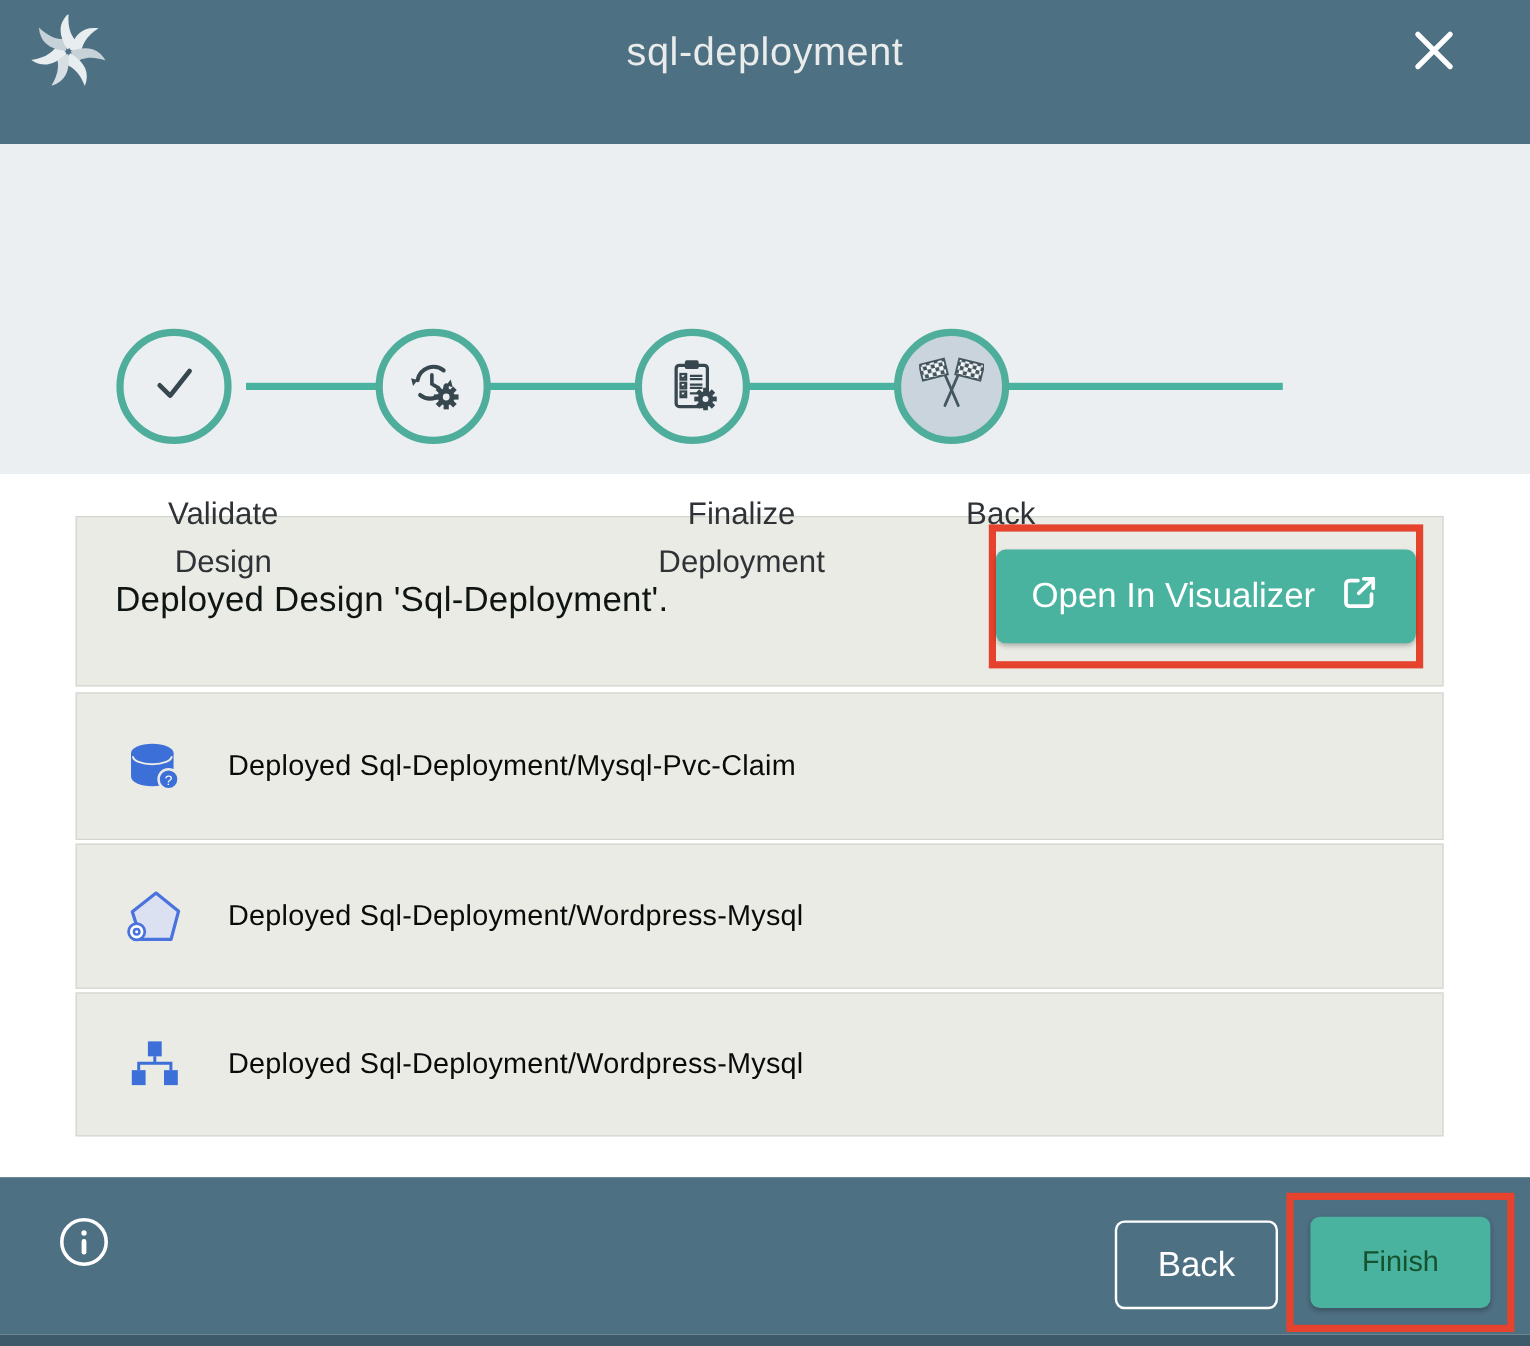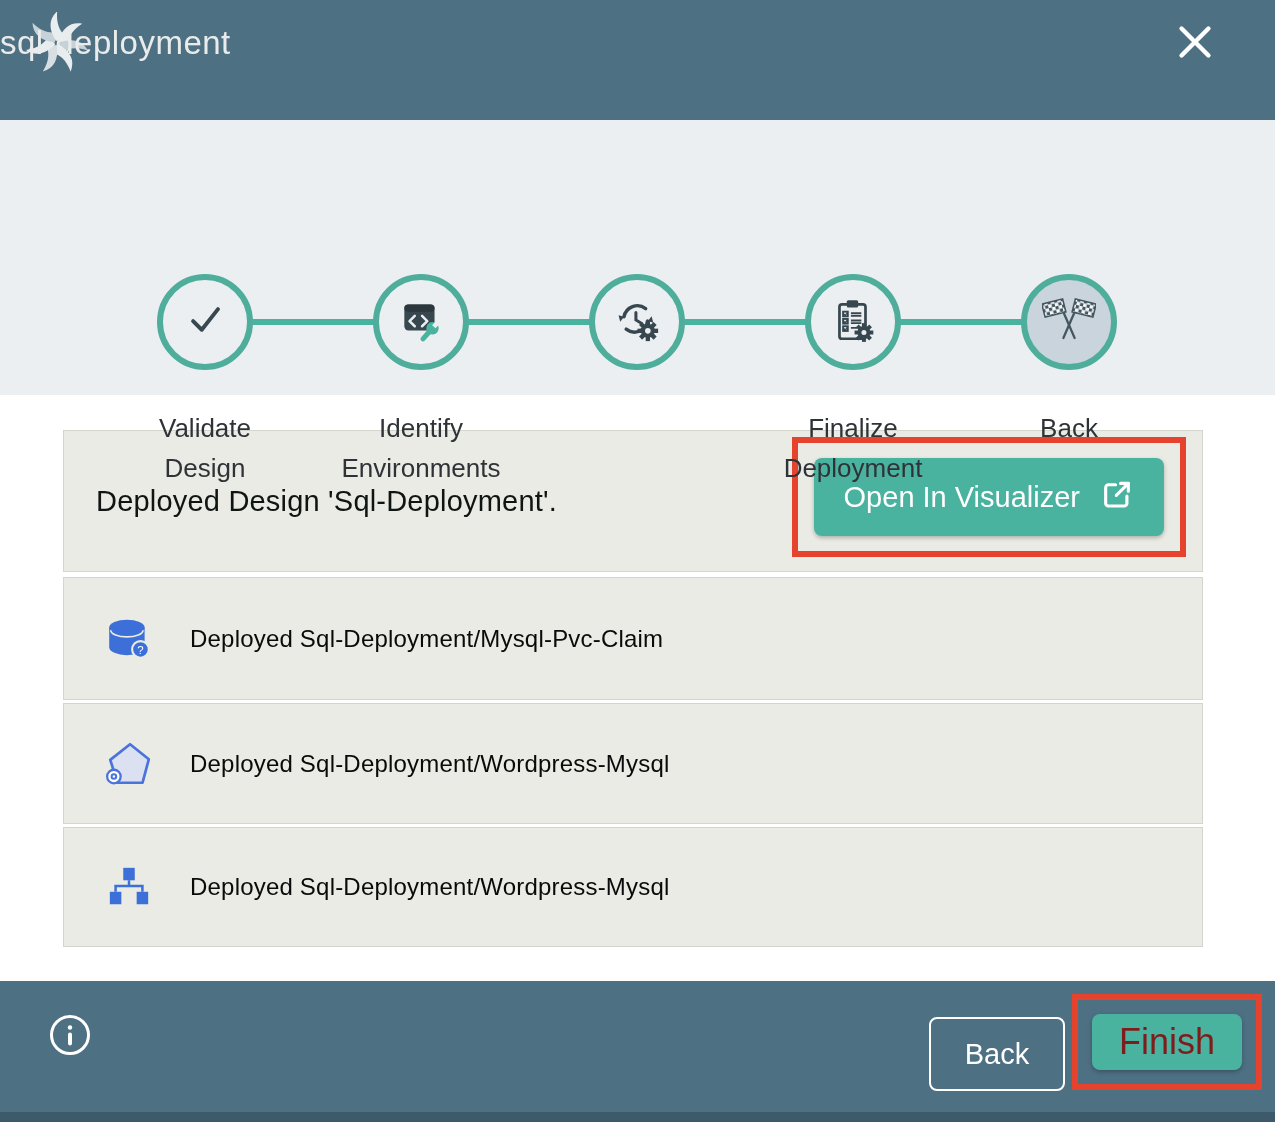--- a/index.html
+++ b/index.html
@@ -9,41 +9,41 @@
     position:relative; background:#ffffff; overflow:hidden;
   }
 
   
   .header {
     position:absolute; top:0; left:0; width:1275px; height:120px;
     background:#4e7083;
   }
   .logo { position:absolute; left:26px; top:12px; width:62px; height:62px; }
   .dialog-title {
-    position:absolute; top:24px; left:0; width:100%; text-align:left;
+    position:absolute; top:24px; left:0; width:100%; text-align:center;
     color:#e9eceb; font-size:33px; font-weight:400; letter-spacing:0.5px;
   }
   .close-btn {
     position:absolute; right:58px; top:20px; width:44px; height:44px;
     cursor:pointer; background:transparent; border:none;
   }
 
   
   .stepper {
     position:absolute; top:120px; left:0; width:1275px; height:275px;
     background:#eceff1;
   }
   .connector {
     position:absolute; top:199px; left:205px; width:864px; height:6px;
     background:#4ab3a0;
   }
   .steps {
     position:absolute; top:154px; left:97px; display:flex;
   }
-  .step { width:216px; display:flex; flex-direction:column; align-items:center; position:relative; z-index:1; }
+  .step { width:216px; display:flex; flex-direction:column; align-items:flex-start; position:relative; z-index:1; }
   .step-circle {
     width:96px; height:96px; border-radius:50%;
     border:6px solid #4fae9b; background:#eceff1;
     display:flex; align-items:center; justify-content:center;
   }
   .step.active .step-circle { background:#c9d4dc; }
   .step-label {
     margin-top:38px; width:178px; text-align:center;
     font-size:26px; color:#2f3337; line-height:40px;
   }
@@ -55,21 +55,21 @@
   }
   .banner-panel { top:430px; height:142px; }
   .banner-text {
     position:absolute; left:32px; top:50%; transform:translateY(-50%);
     font-size:29px; color:#0f1512; letter-spacing:0.2px;
   }
   .red-box {
     border:6px solid #e5432d; background:transparent;
   }
   .banner-redbox {
-    position:absolute; right:16px; top:6px; padding:15px 16px;
+    position:absolute; right:16px; top:6px; padding:15px 0;
   }
   .visualizer-btn {
     background:#4ab3a0; color:#ffffff; border:none; border-radius:8px;
     height:78px; padding:0 30px; font-size:29px;
     font-family:"Liberation Sans", sans-serif;
     display:flex; align-items:center; gap:20px; cursor:pointer;
     box-shadow:0 2px 4px rgba(0,0,0,0.25);
   }
 
   .row-panel { display:flex; align-items:center; padding-left:40px; }
@@ -96,22 +96,22 @@
   .back-btn {
     position:absolute; right:210px; top:36px; width:136px; height:74px;
     background:transparent; border:2.5px solid #ffffff; border-radius:8px;
     color:#ffffff; font-size:29px; font-family:"Liberation Sans", sans-serif;
     cursor:pointer;
   }
   .finish-redbox {
     position:absolute; right:13px; top:13px; padding:14px;
   }
   .finish-btn {
-    width:150px; height:56px; background:#4ab3a0; border:none; border-radius:8px;
-    color:#7f1d1d; font-size:36px; font-family:"Liberation Sans", sans-serif;
+    width:150px; height:76px; background:#4ab3a0; border:none; border-radius:8px;
+    color:#14532d; font-size:24px; font-family:"Liberation Sans", sans-serif;
     cursor:pointer; box-shadow:0 2px 4px rgba(0,0,0,0.25);
   }
 </style>
 </head>
 <body>
 
 <div class="header">
   <span class="logo">
     <svg viewBox="0 0 64 64" width="62" height="62">
       <g transform="translate(32,32)" fill="#e8edef">
@@ -143,37 +143,20 @@
       <div class="step-circle">
         <span>
           <svg viewBox="0 0 48 48" width="52" height="52">
             <path d="M13 25 l8 8 L36 14" stroke="#37474f" stroke-width="3.6" fill="none" stroke-linecap="round" stroke-linejoin="round"></path>
           </svg>
         </span>
       </div>
       <div class="step-label">Validate Design</div>
     </div>
 
-    <div class="step">
-      <div class="step-circle">
-        <span>
-          <svg viewBox="0 0 48 48" width="50" height="50">
-            <rect x="8" y="9" width="29" height="25" rx="4" fill="#37474f"></rect>
-            <rect x="8" y="9" width="29" height="7" rx="3.5" fill="#2b373d"></rect>
-            <path d="M18 20 l-5 5 5 5 M25 20 l5 5 -5 5" stroke="#eceff1" stroke-width="2.4" fill="none" stroke-linecap="round" stroke-linejoin="round"></path>
-            <g transform="translate(35,32) rotate(42)">
-              <circle r="6" fill="#4ab3a0"></circle>
-              <rect x="-2.2" y="-10" width="4.4" height="8" fill="#eceff1"></rect>
-              <rect x="-2.4" y="3" width="4.8" height="13" rx="2.4" fill="#4ab3a0"></rect>
-            </g>
-          </svg>
-        </span>
-      </div>
-      <div class="step-label">Identify Environments</div>
-    </div>
 
     <div class="step">
       <div class="step-circle">
         <span>
           <svg viewBox="0 0 48 48" width="52" height="52">
             <g fill="none" stroke="#37474f" stroke-width="3.2" stroke-linecap="round">
               <path d="M12 21 a12.5 12.5 0 0 1 20 -7.5"></path>
               <path d="M34 25 a12.5 12.5 0 0 1 -20 7.5"></path>
             </g>
             <path d="M12 21 l-5 -1.5 1.5 6 Z" fill="#37474f"></path>

